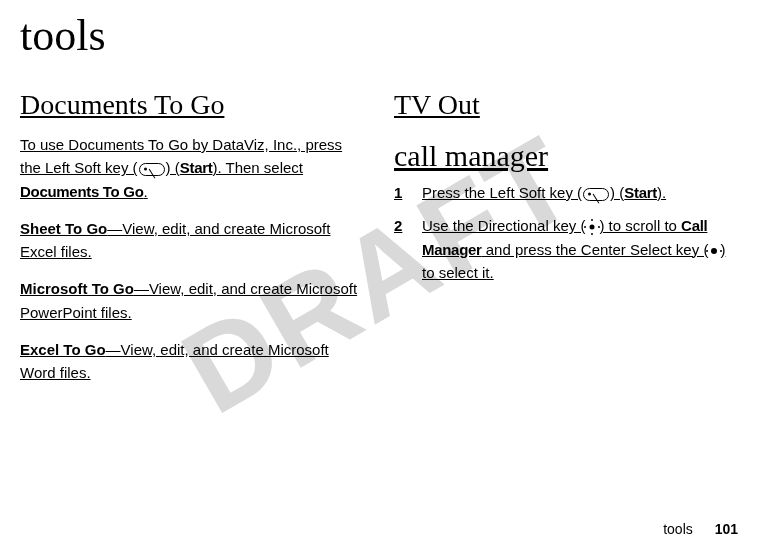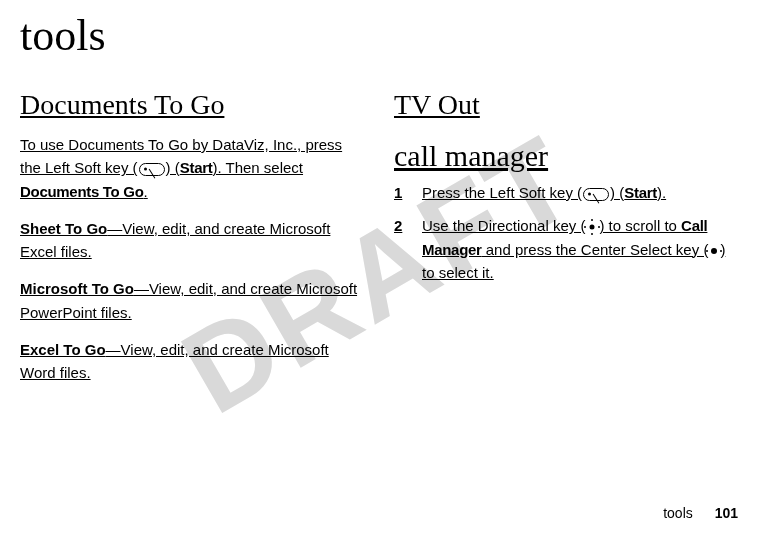--- a/index.html
+++ b/index.html
@@ -145,21 +145,21 @@
     margin-bottom: 10px;
     font-size: 15px;
     line-height: 1.55;
   }
   .step-num {
     font-weight: bold;
     min-width: 12px;
   }
   .footer {
     position: absolute;
-    bottom: 26px;
+    bottom: 10px;
     right: 20px;
     font-size: 14px;
   }
   .footer .pg { font-weight: bold; margin-left: 18px; }
 </style>
 </head>
 <body>
 
 <div class="watermark">DRAFT</div>
 

